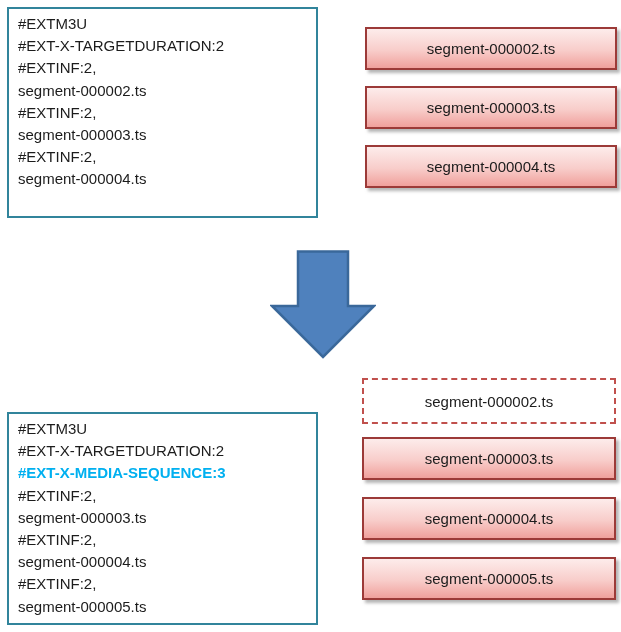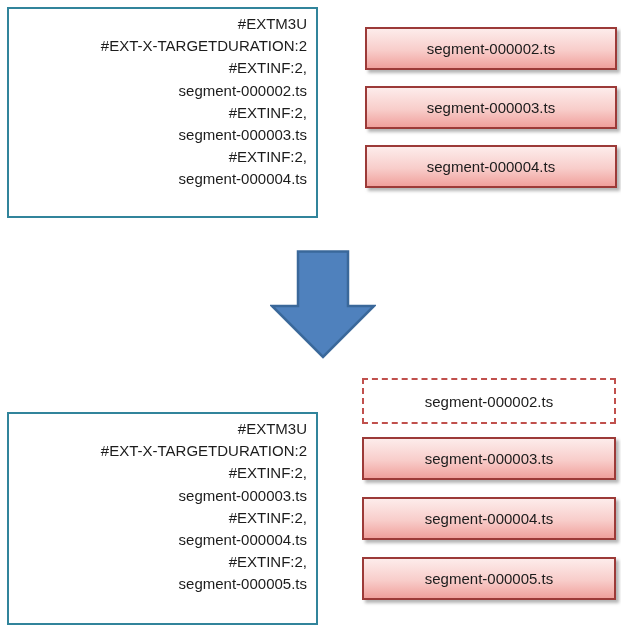--- a/index.html
+++ b/index.html
@@ -25,21 +25,21 @@
     border: 2px solid var(--playlist-border, #31849b);
     background: #ffffff;
     padding: 4px 9px 0 9px;
     font-size: 15px;
     line-height: 22.2px;
     color: #1c1c1c;
     white-space: nowrap;
   }
   .playlist-box.before { top: 7px;   height: 211px; }
   .playlist-box.after  { top: 412px; height: 213px; }
-  .pl-line { height: 22.2px; text-align: right; }
+  .pl-line { height: 22.2px; }
   .pl-line.hl {
     color: var(--highlight, #00b0f0);
     font-weight: bold;
   }
 
   
   .seg-box {
     position: absolute;
     box-sizing: border-box;
     display: flex;
@@ -106,20 +106,21 @@
 
   <div class="arrow-wrap">
     <svg width="106" height="109" viewBox="0 0 106 109">
       <polygon points="28,1.5 78,1.5 78,56 104,56 53,107 2,56 28,56" fill="#4f81bd" stroke="#3a689a" stroke-width="2.5" stroke-linejoin="miter"></polygon>
     </svg>
   </div>
 
   <div class="playlist-box after">
     <div class="pl-line">#EXTM3U</div>
     <div class="pl-line">#EXT-X-TARGETDURATION:2</div>
+    <div class="pl-line hl">#EXT-X-MEDIA-SEQUENCE:3</div>
     <div class="pl-line">#EXTINF:2,</div>
     <div class="pl-line">segment-000003.ts</div>
     <div class="pl-line">#EXTINF:2,</div>
     <div class="pl-line">segment-000004.ts</div>
     <div class="pl-line">#EXTINF:2,</div>
     <div class="pl-line">segment-000005.ts</div>
   </div>
 
   <div class="seg-box removed pos-a0">
     <span>segment-000002.ts</span>

